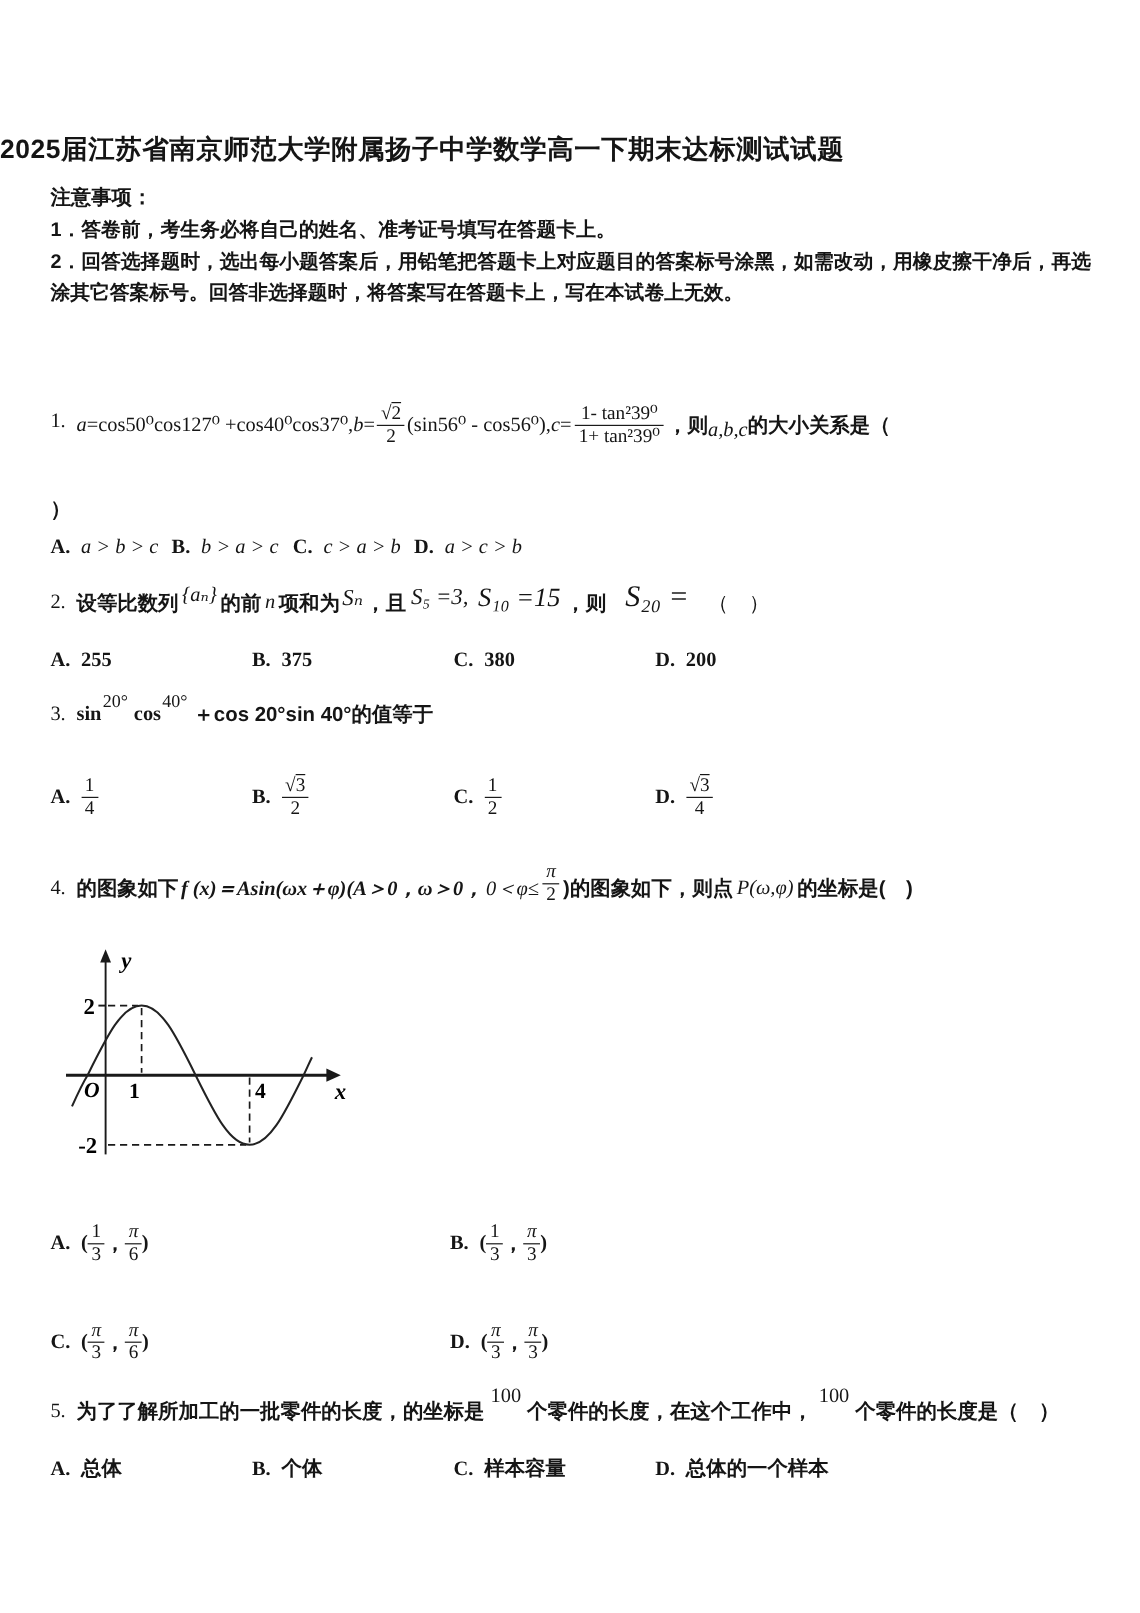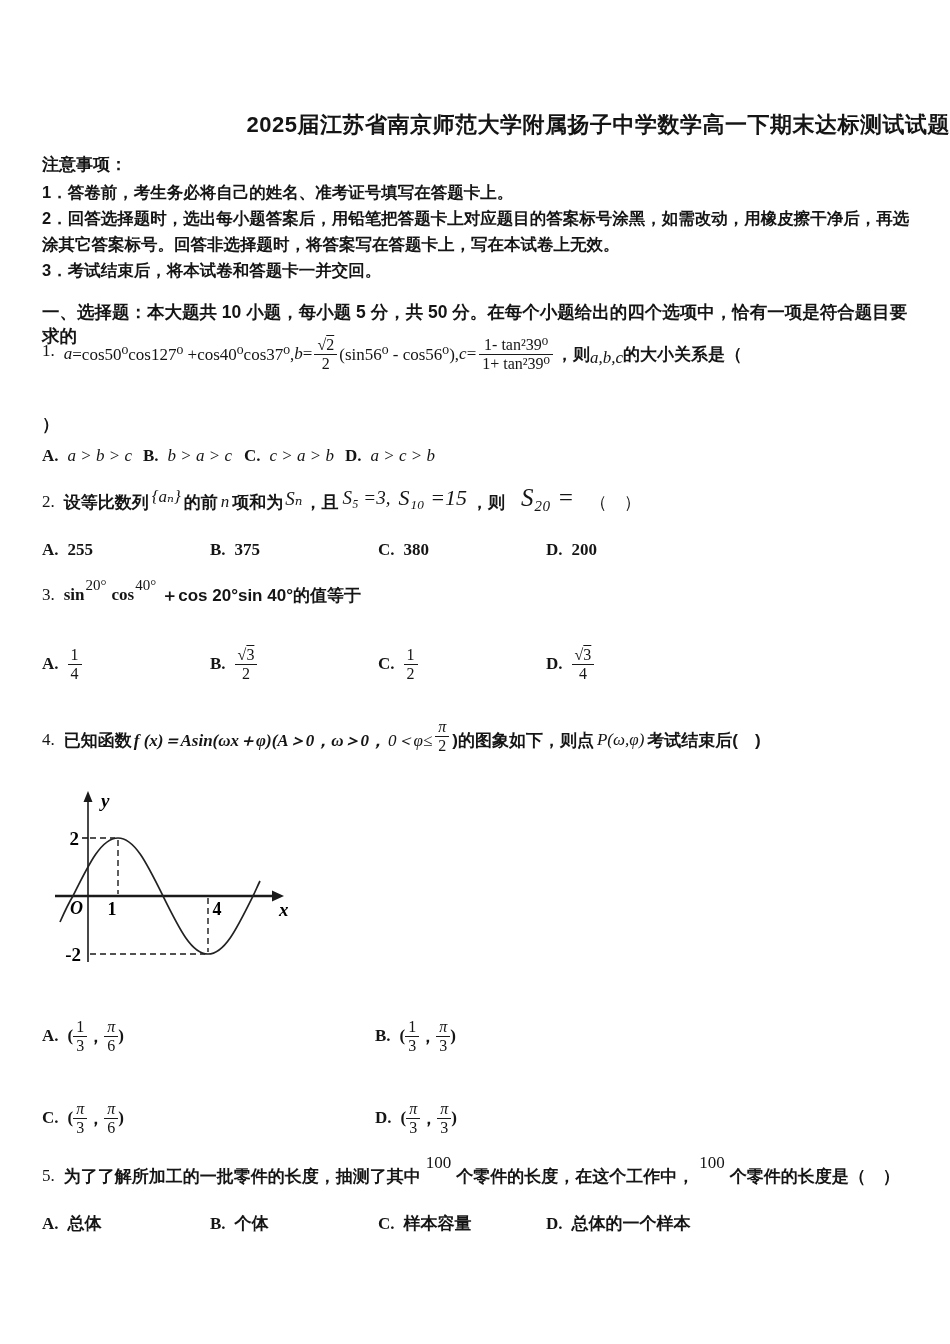--- a/index.html
+++ b/index.html
@@ -2,21 +2,21 @@
 <html><head>
 <meta charset="utf-8">
 <style>
   html,body{margin:0;padding:0;background:#e8e8e8;}
   .page{position:relative;width:950px;height:1344px;background:#ffffff;color:#151515;overflow:hidden;margin:0 auto;}
   .abs{position:absolute;}
   .cn{font-family:"Liberation Sans","DejaVu Sans",sans-serif;font-weight:700;}
   .cnl{font-family:"Liberation Sans","DejaVu Sans",sans-serif;font-weight:400;}
   .it{font-style:italic;}
   .b{font-weight:700;}
-  .title{left:0;right:0;top:110px;text-align:right;font-size:22px;letter-spacing:.5px;}
+  .title{left:0;right:0;top:110px;text-align:left;font-size:22px;letter-spacing:.5px;}
   .notice-head{left:42px;top:153px;font-size:17px;}
   .notes{left:42px;right:36px;top:179px;font-size:16.5px;line-height:26px;}
   .section{left:42px;right:30px;top:300px;font-size:17.5px;}
   .qrow{display:flex;align-items:center;font-size:17px;}
   .qnum{font-family:"Liberation Serif","DejaVu Serif",serif;font-weight:400;margin-right:9px;}
   .frac{display:inline-block;text-align:center;vertical-align:middle;font-family:"Liberation Serif","DejaVu Serif",serif;font-size:16px;line-height:1.12;}
   .frac .num{display:block;border-bottom:1.3px solid #1a1a1a;padding:0 3px;}
   .frac .den{display:block;padding:0 3px;}
   .ovl{text-decoration:overline;}
   .raise{position:relative;}
@@ -32,24 +32,22 @@
 <body>
 
 <div class="page">
 
   <div class="abs title cn">2025届江苏省南京师范大学附属扬子中学数学高一下期末达标测试试题</div>
 
   <div class="abs notice-head cn">注意事项：</div>
   <div class="abs notes cn">
     <div>1．答卷前，考生务必将自己的姓名、准考证号填写在答题卡上。</div>
     <div>2．回答选择题时，选出每小题答案后，用铅笔把答题卡上对应题目的答案标号涂黑，如需改动，用橡皮擦干净后，再选涂其它答案标号。回答非选择题时，将答案写在答题卡上，写在本试卷上无效。</div>
-    <div>3．考试结束后，将本试卷和答题卡一并交回。</div>
-  </div>
-
-  <div class="abs section cn">一、选择题：本大题共 10 小题，每小题 5 分，共 50 分。在每个小题给出的四个选项中，恰有一项是符合题目要求的</div>
+  </div>
+
 
   <div class="abs qrow mtxt" style="left:42px;top:336px;right:20px;">
     <span class="qnum" style="align-self:flex-start;padding-top:5px;">1.</span>
     <span class="it">a</span>
       <span> =cos50⁰cos127⁰ +cos40⁰cos37⁰,</span>
       <span class="it">b</span>
       <span> =</span>
     <span class="frac" style="margin:0 2px;">
       <span class="num"><span>√</span><span class="ovl">2</span></span>
       <span class="den">2</span>
@@ -153,30 +151,30 @@
         <span class="opt-label">D.</span>
         <span class="frac">
           <span class="num"><span>√</span><span class="ovl">3</span></span>
           <span class="den">4</span>
         </span>
       </span>
   </div>
 
   <div class="abs qrow" style="left:42px;top:712px;height:56px;right:10px;">
     <span class="qnum">4.</span>
-    <span class="cn">已知函数</span>
+    <span class="cn">的图象如下</span>
     <span class="mtxt it b" style="margin:0 2px;font-style:italic;">f (x)＝Asin(ωx＋φ)(A＞0，ω＞0，</span>
     <span class="mtxt it">0＜φ≤</span>
     <span class="frac raise" style="top:-4px;margin:0 3px;">
       <span class="num it">π</span>
       <span class="den">2</span>
     </span>
     <span class="cn">)的图象如下，则点</span>
     <span class="mtxt it" style="margin:0 3px;">P(ω,φ)</span>
-    <span class="cn">考试结束后(　)</span>
+    <span class="cn">的坐标是(　)</span>
   </div>
 
   <svg class="abs" style="left:45px;top:790px;" width="250" height="185" viewBox="0 0 250 185">
 
     <line x1="43" y1="172" x2="43" y2="8" stroke="#1a1a1a" stroke-width="1.6"></line>
     <polygon points="43,1 38.5,12 47.5,12" fill="#1a1a1a"></polygon>
     <line x1="10" y1="106" x2="232" y2="106" stroke="#1a1a1a" stroke-width="2.6"></line>
     <polygon points="239,106 227,100.5 227,111.5" fill="#1a1a1a"></polygon>
 
     <line x1="37" y1="48" x2="43" y2="48" stroke="#1a1a1a" stroke-width="1.6"></line>
@@ -254,21 +252,21 @@
       <span class="frac">
           <span class="num it">π</span>
           <span class="den">3</span>
         </span>
       <span class="mtxt b">)</span>
     </span>
   </div>
 
   <div class="abs qrow" style="left:42px;top:1150px;height:52px;right:10px;">
     <span class="qnum">5.</span>
-    <span class="cn">为了了解所加工的一批零件的长度，抽测了其中</span>
+    <span class="cn">为了了解所加工的一批零件的长度，的坐标是</span>
     <span class="mtxt raise" style="top:-13px;font-size:17px;margin:0 5px;">100</span>
     <span class="cn">个零件的长度，在这个工作中，</span>
     <span class="mtxt raise" style="top:-13px;font-size:17px;margin:0 5px;">100</span>
     <span class="cn">个零件的长度是（　）</span>
   </div>
   <div class="abs optrow" style="left:42px;top:1212px;">
     <span class="ocol">
         <span class="opt-label">A.</span>
         <span class="cn">总体</span>
       </span>

